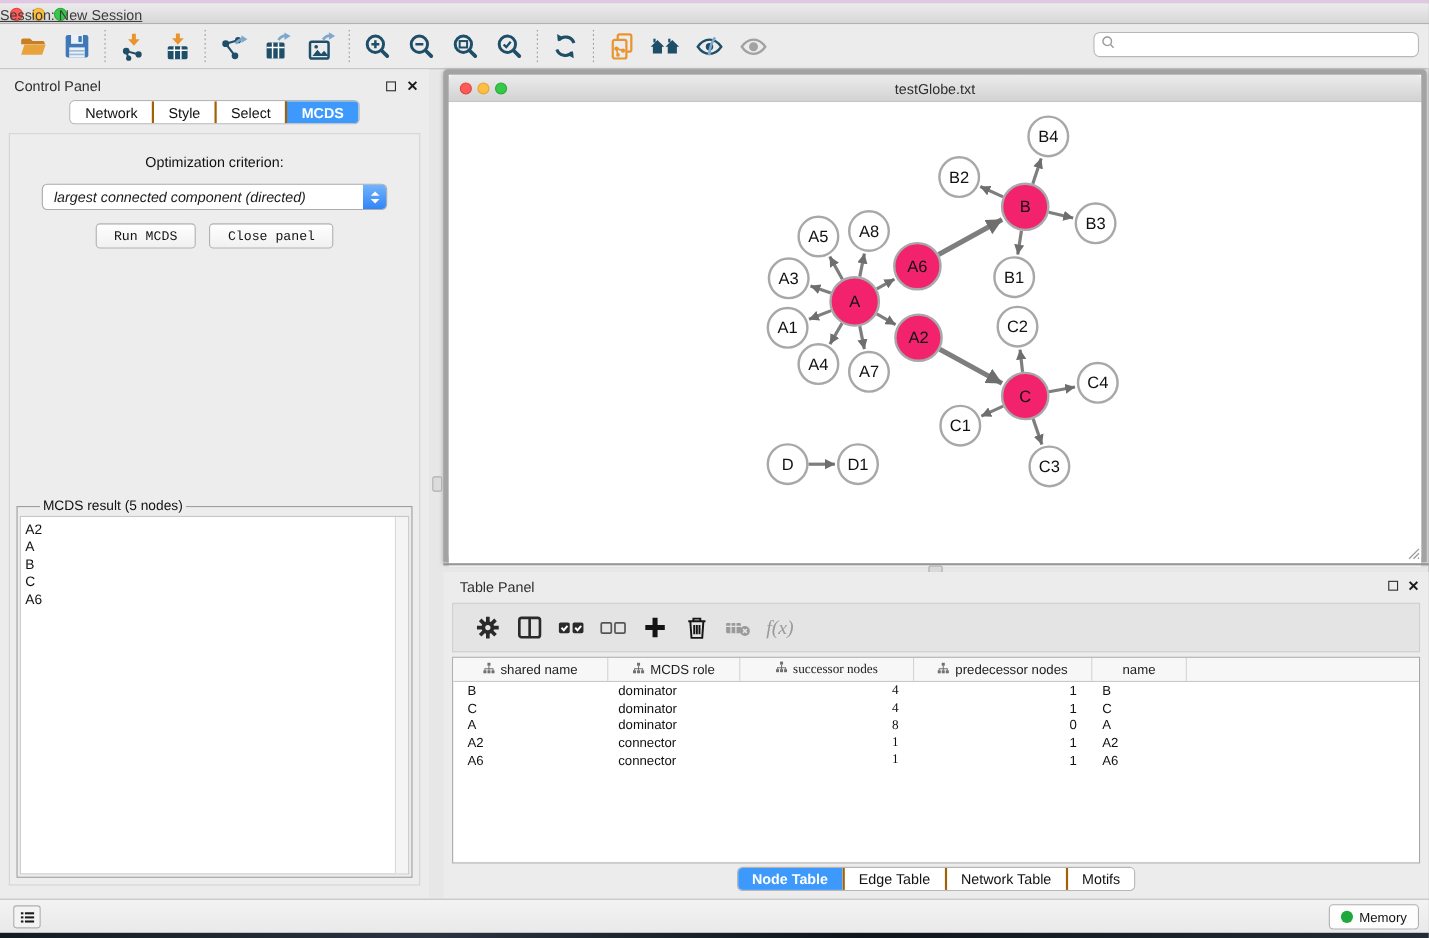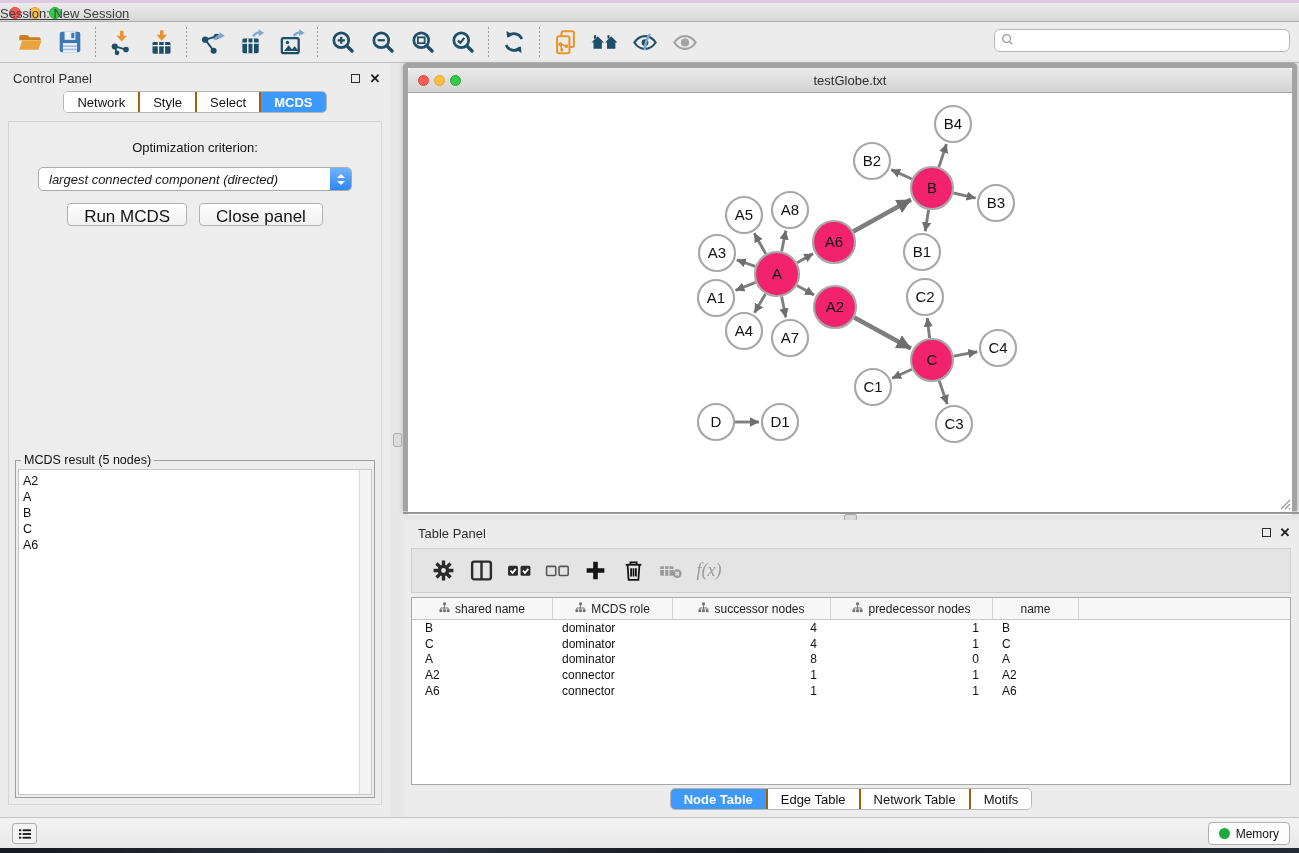--- a/index.html
+++ b/index.html
@@ -58,26 +58,26 @@
     padding-left:10px; font-size:13px;font-style:italic; }
   .stepper { position:absolute; right:0px; top:0px; bottom:0px; width:21px;
     background:linear-gradient(#72B3FB,#3085F7); border-radius:0 4px 4px 0;
     display:flex; flex-direction:column; align-items:center; justify-content:center; gap:3px; }
   .tri-up { width:0; height:0; border-left:4px solid transparent; border-right:4px solid transparent;
     border-bottom:4.5px solid #fff; }
   .tri-dn { width:0; height:0; border-left:4px solid transparent; border-right:4px solid transparent;
     border-top:4.5px solid #fff; }
   .cp-buttons { display:flex; justify-content:center; gap:12px; margin-top:12px; }
   .btn { background:linear-gradient(#FFFFFF,#F0F0F0); border:1px solid #B2B2B2; border-radius:4px;
-    font-size:17px; color:#111; padding:3px 16px; height:23px;
-    font-family:Liberation Sans, sans-serif;text-align:center; }
+    font-size:12px; color:#111; padding:3px 16px; height:23px;
+    font-family:Liberation Mono, monospace;text-align:center; }
 
   .result-fieldset { position:absolute; left:6px; right:6px; top:331px; bottom:6px;
     border:1px solid #9E9E9E; padding:2px; }
-  .result-fieldset legend { font-size:12.5px; padding:0 3px; margin-left:3px; color:#111; }
+  .result-fieldset legend { font-size:12.5px; padding:0 3px; margin-left:18px; color:#111; }
   .result-list { position:relative; width:100%; height:100%; background:#fff;
     border:1px solid #C7C7C7; overflow:hidden; }
   .result-list ul { list-style:none; padding:3px 0 0 4px; }
   .result-list li { font-size:12.5px; line-height:16px; color:#111; }
   .v-scroll { position:absolute; right:0; top:0; bottom:0; width:12px; background:#F4F4F4;
     border-left:1px solid #DADADA; }
 
   
   .net-window { position:absolute; left:403px; top:63px; width:894px; height:448px;
     background:#fff; border:5px solid #a3a3a3; border-radius:4px 4px 0 0;
@@ -103,21 +103,21 @@
     background:#E4E4E4; border:1px solid #CFCFCF; display:flex; align-items:center; padding-left:12px; }
   .tp-btn { width:38px; height:36px; display:flex; align-items:center; justify-content:center; }
   .fx-label { font-family:"Liberation Serif", serif; font-style:italic; font-size:18px; color:#9A9A9A; }
   .tp-table { position:absolute; left:8px; right:8px; top:77px; height:188px;
     background:#fff; border:1px solid #A8A8A8; overflow:hidden; }
   .thead { display:flex; height:22px; background:#F7F7F7; border-bottom:1px solid #C9C9C9; }
   .th { display:flex; align-items:center; justify-content:center; gap:5px; font-size:12px;
     color:#222; border-right:1px solid #D4D4D4; height:100%; }
   .trow { display:flex; height:15.7px; align-items:center; }
   .td { font-size:12px; color:#111; height:100%; display:flex; align-items:center; }
-  .c0 { width:141px; } .c1 { width:120px; } .c2 { width:158px; } .c3 { width:162px; }
+  .c0 { width:141px; } .c1 { width:120px; } .c2 { width:158px;font-family:Liberation Serif, serif; } .c3 { width:162px; }
   .c4 { width:86px; }  .c5 { flex:1; border-right:none; }
   .td.c0 { padding-left:13px; } .td.c1 { padding-left:9px; }
   .td.c2, .td.c3 { justify-content:flex-end; padding-right:14px; }
   .td.c4 { padding-left:9px; }
   .tp-tabs-row { position:absolute; left:0; right:0; top:268px; text-align:center; }
 
   
   .statusbar { position:absolute; left:0; top:817px; right:0; height:31px;
     background:linear-gradient(#F3F3F3,#E9E9E9); border-top:1px solid #C3C3C3; }
   .status-list-btn { position:absolute; left:12px; top:5px; width:25px; height:21px;

